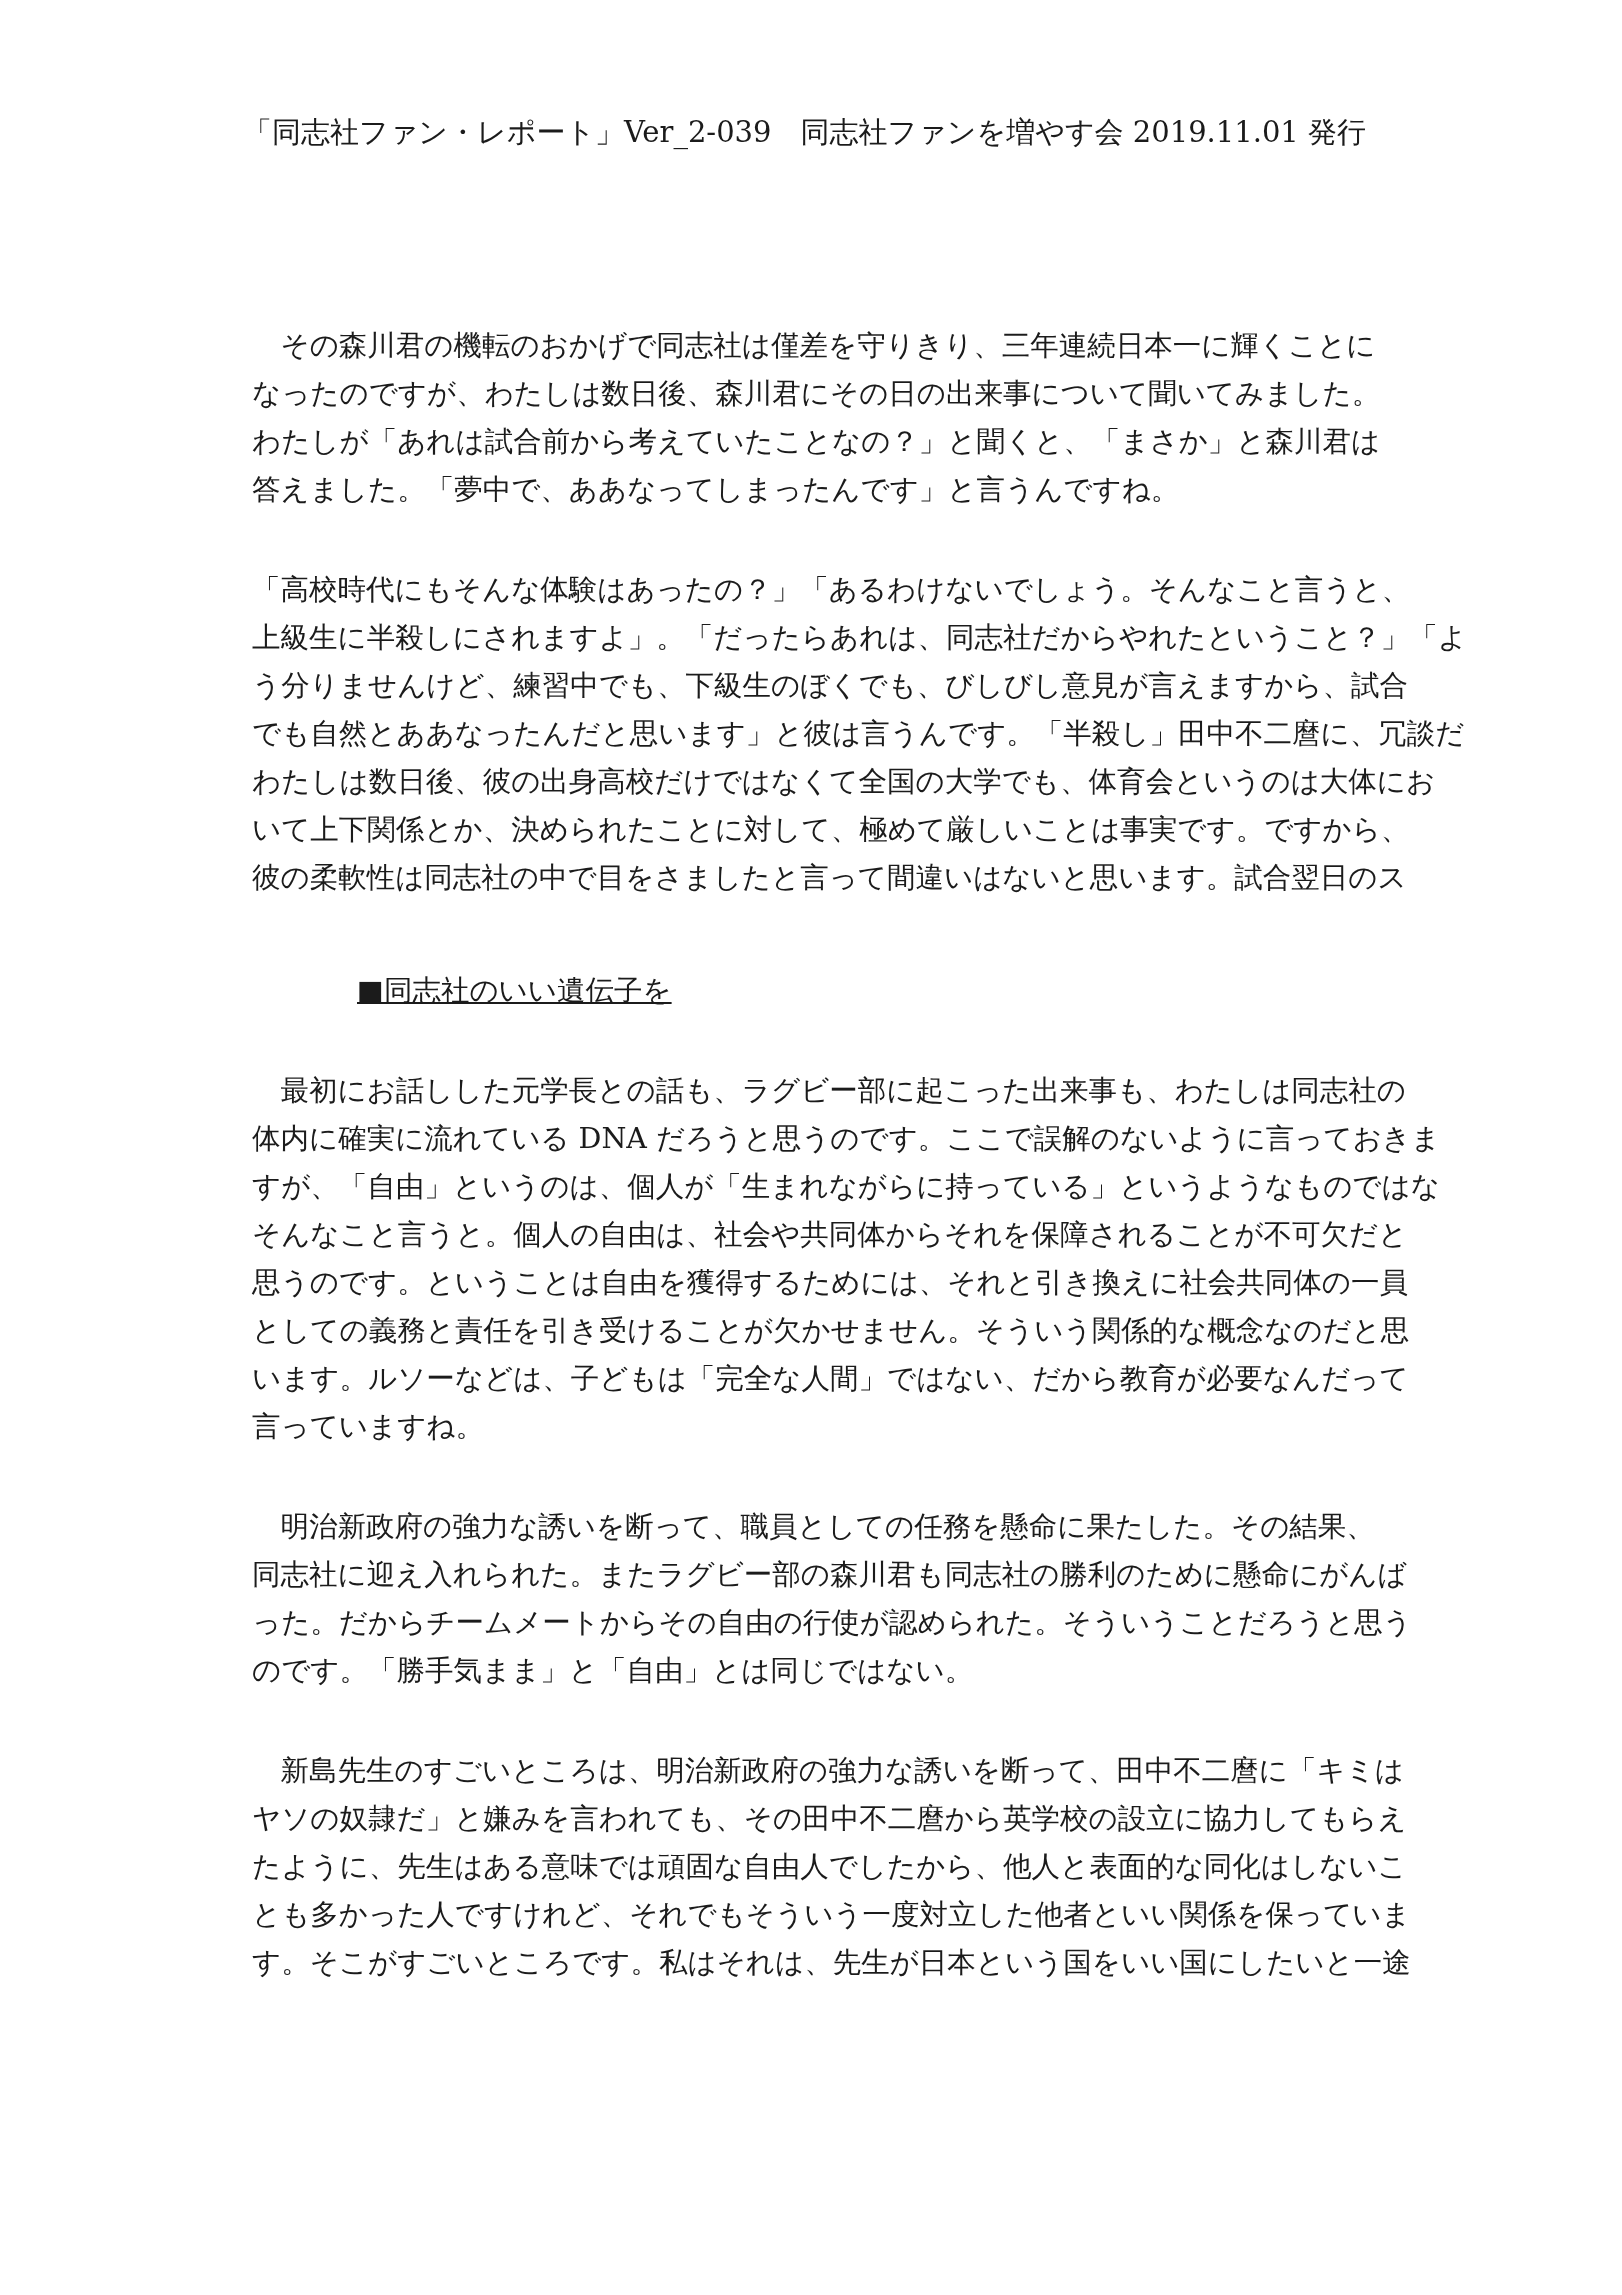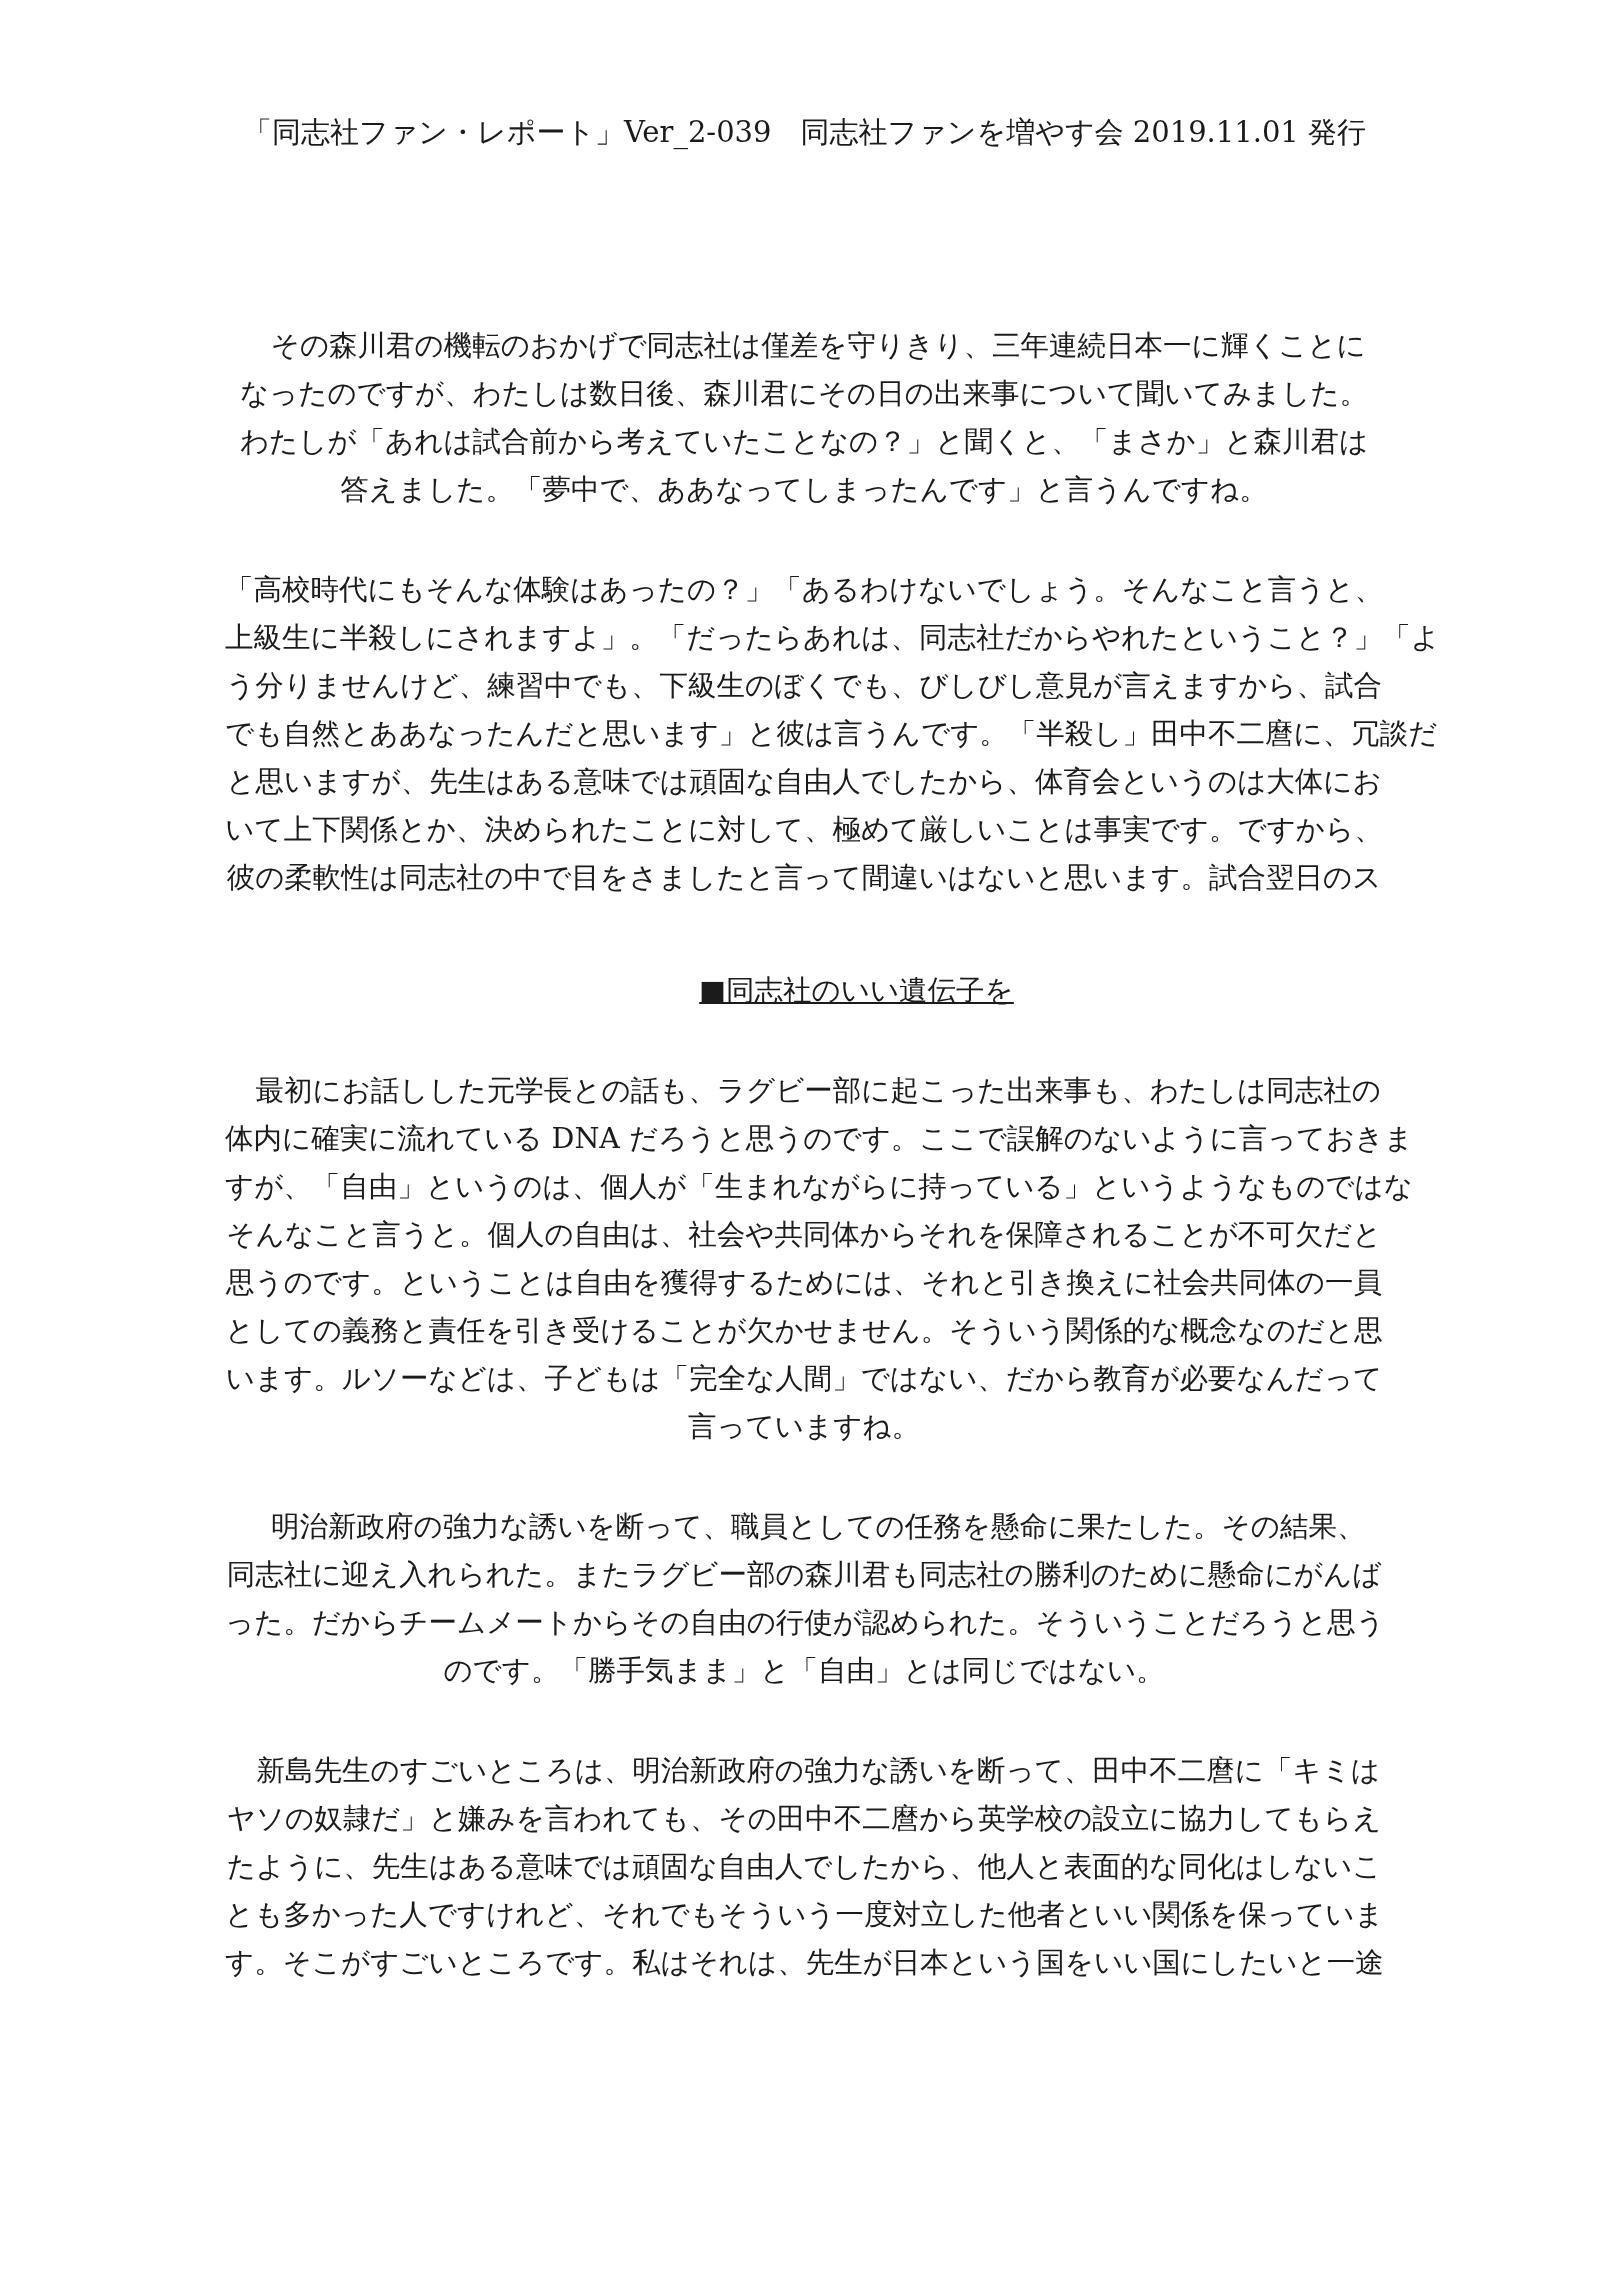--- a/index.html
+++ b/index.html
@@ -19,24 +19,23 @@
   .doc-header {
     position: absolute;
     left: 243px;
     top: 115px;
     font-size: 29px;
     line-height: 1.2;
     white-space: nowrap;
   }
   .doc-body {
     position: absolute;
-    left: 225px;
+    left: 252px;
     top: 322px;
     width: 1158px;
-    text-align: center;
   }
   .para { margin: 0 0 52px 0; }
   .line {
     height: 48px;
     line-height: 48px;
     font-size: 28.5px;
     white-space: nowrap;
   }
   .heading-block {
     margin: 65px 0 52px 0;
@@ -69,21 +68,21 @@
       <div class="line">なったのですが、わたしは数日後、森川君にその日の出来事について聞いてみました。</div>
       <div class="line">わたしが「あれは試合前から考えていたことなの？」と聞くと、「まさか」と森川君は</div>
       <div class="line">答えました。「夢中で、ああなってしまったんです」と言うんですね。</div>
     </div>
 
     <div class="para">
       <div class="line">「高校時代にもそんな体験はあったの？」「あるわけないでしょう。そんなこと言うと、</div>
       <div class="line">上級生に半殺しにされますよ」。「だったらあれは、同志社だからやれたということ？」「よ</div>
       <div class="line">う分りませんけど、練習中でも、下級生のぼくでも、びしびし意見が言えますから、試合</div>
       <div class="line">でも自然とああなったんだと思います」と彼は言うんです。「半殺し」田中不二麿に、冗談だ</div>
-      <div class="line">と思いますが、先生はある意味では頑固な自由人でしたから、体育会というのは大体にお</div>
+      <div class="line">わたしは数日後、彼の出身高校だけではなくて全国の大学でも、体育会というのは大体にお</div>
       <div class="line">いて上下関係とか、決められたことに対して、極めて厳しいことは事実です。ですから、</div>
       <div class="line">彼の柔軟性は同志社の中で目をさましたと言って間違いはないと思います。試合翌日のス</div>
     </div>
 
     <div class="heading-block">
       <div class="line">■同志社のいい遺伝子を</div>
     </div>
 
     <div class="para">
       <div class="line">　最初にお話しした元学長との話も、ラグビー部に起こった出来事も、わたしは同志社の</div>

